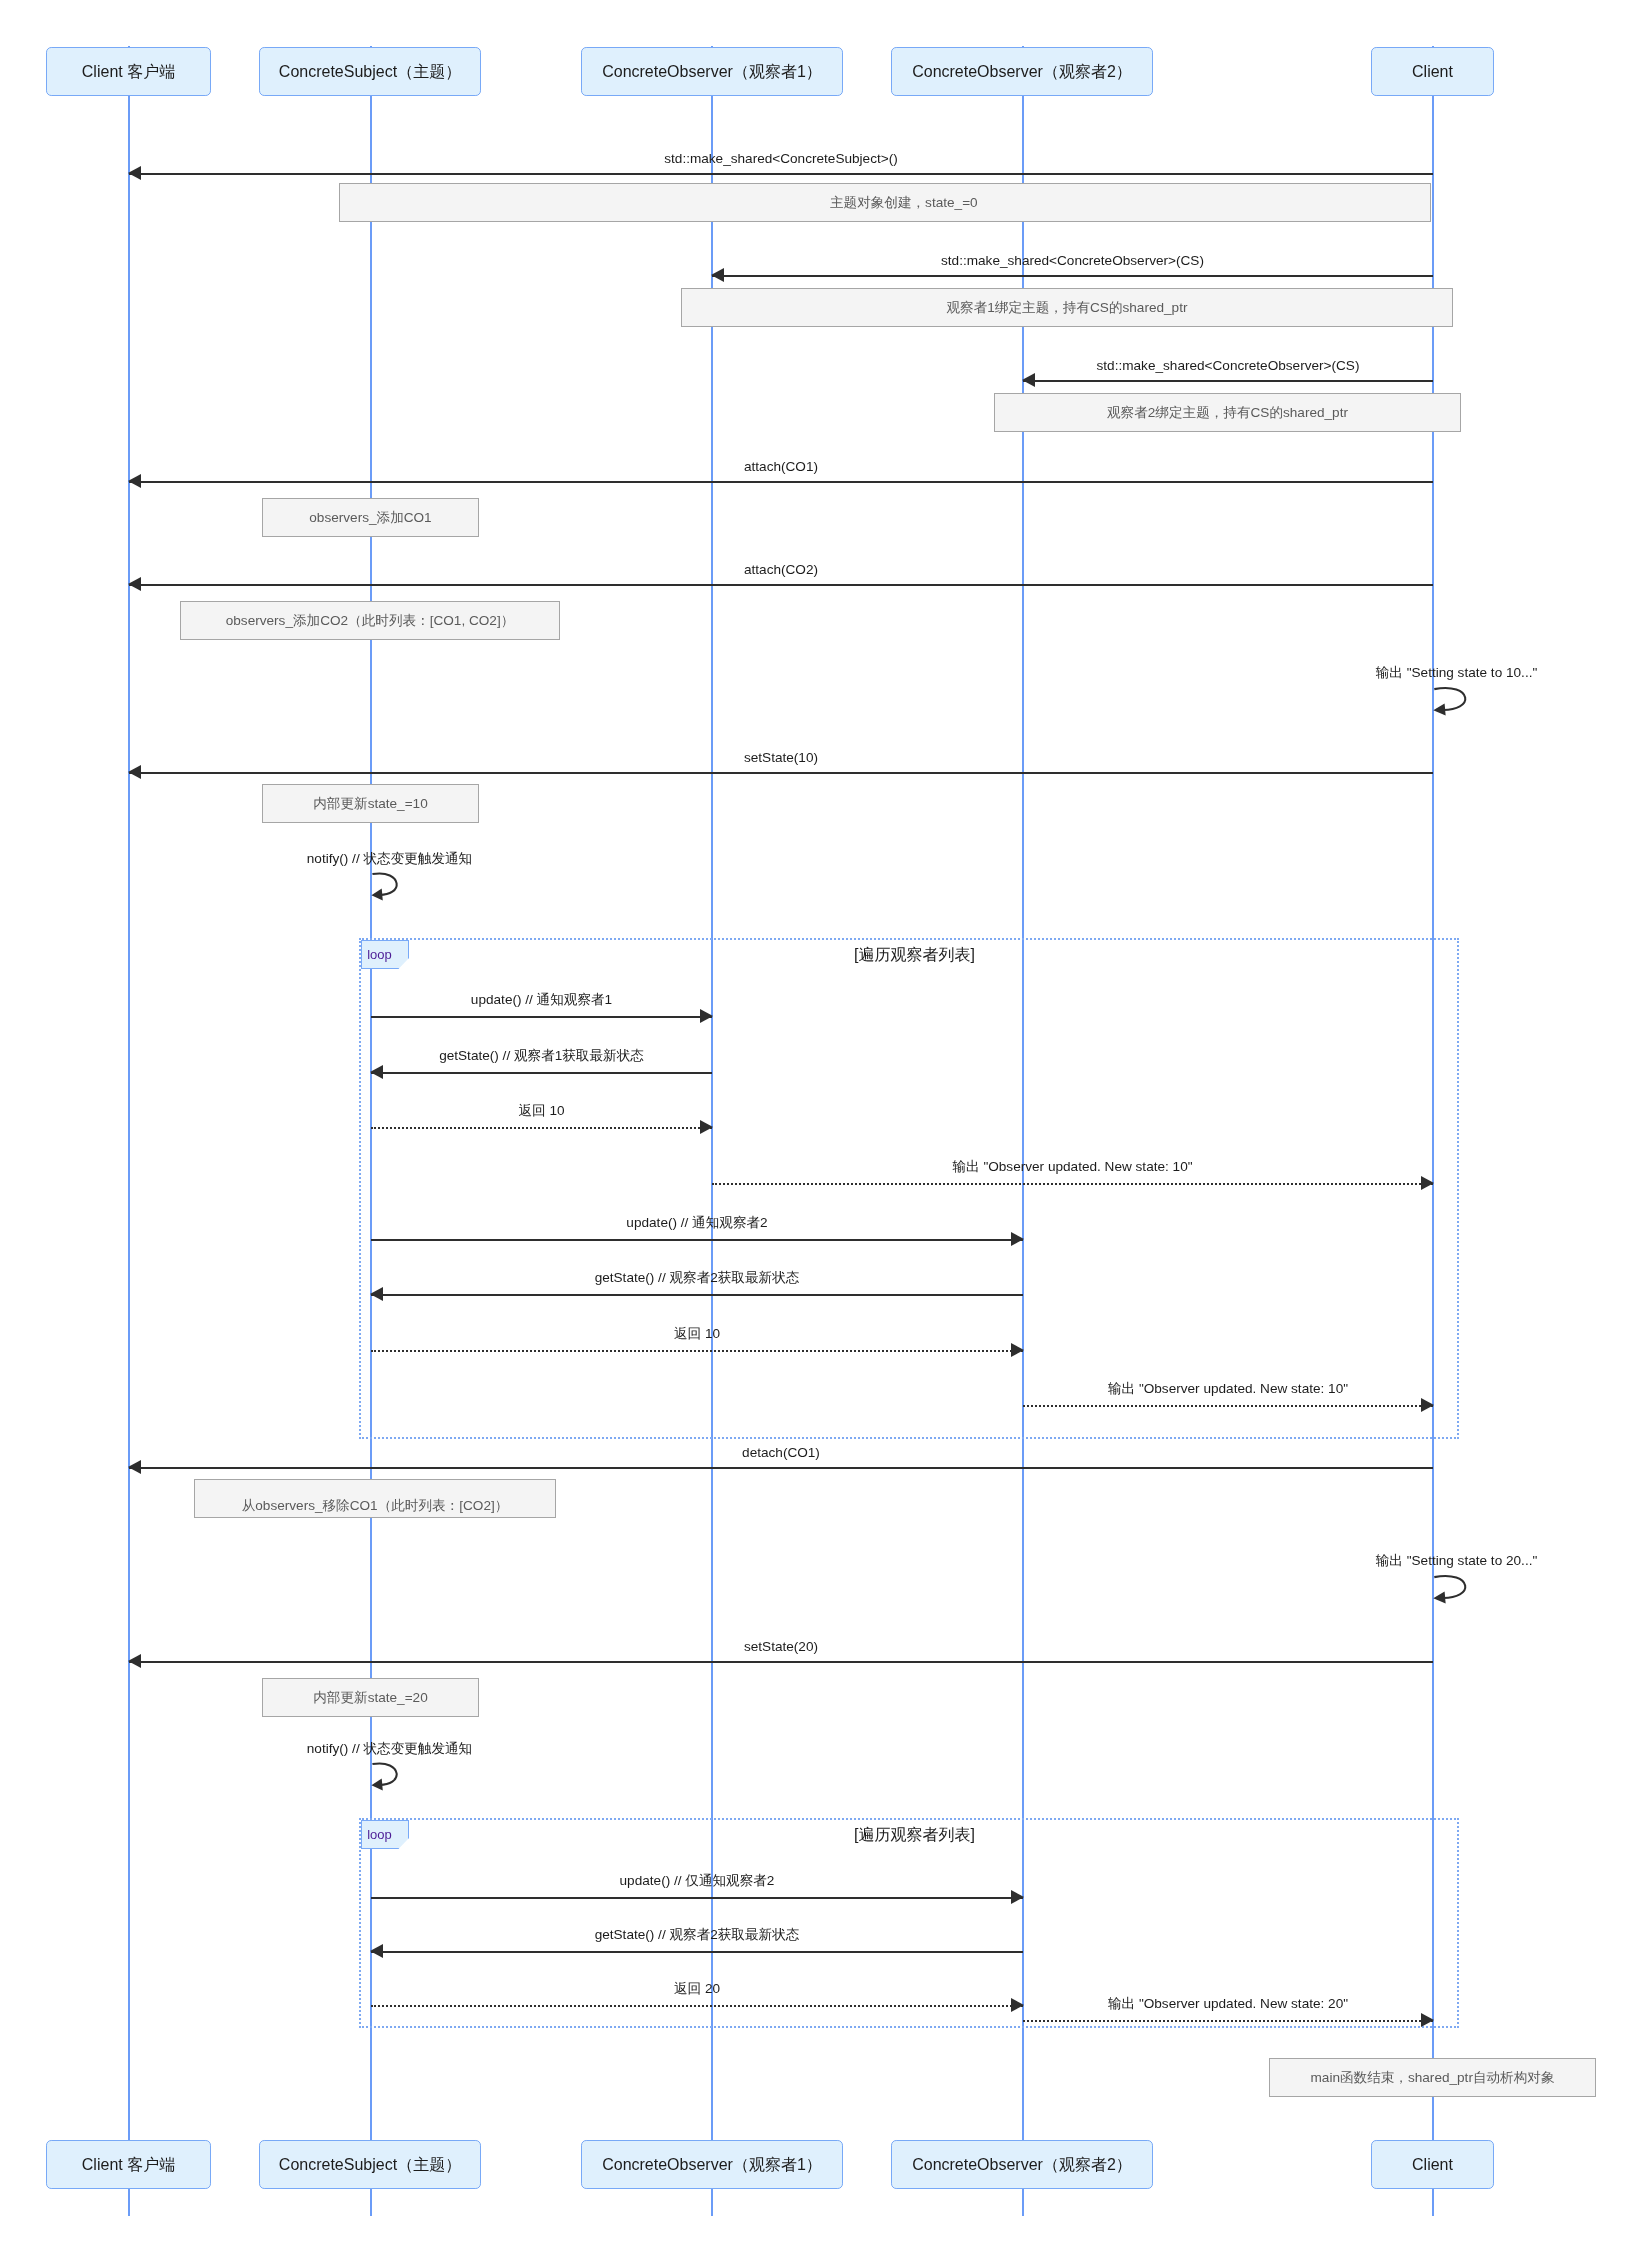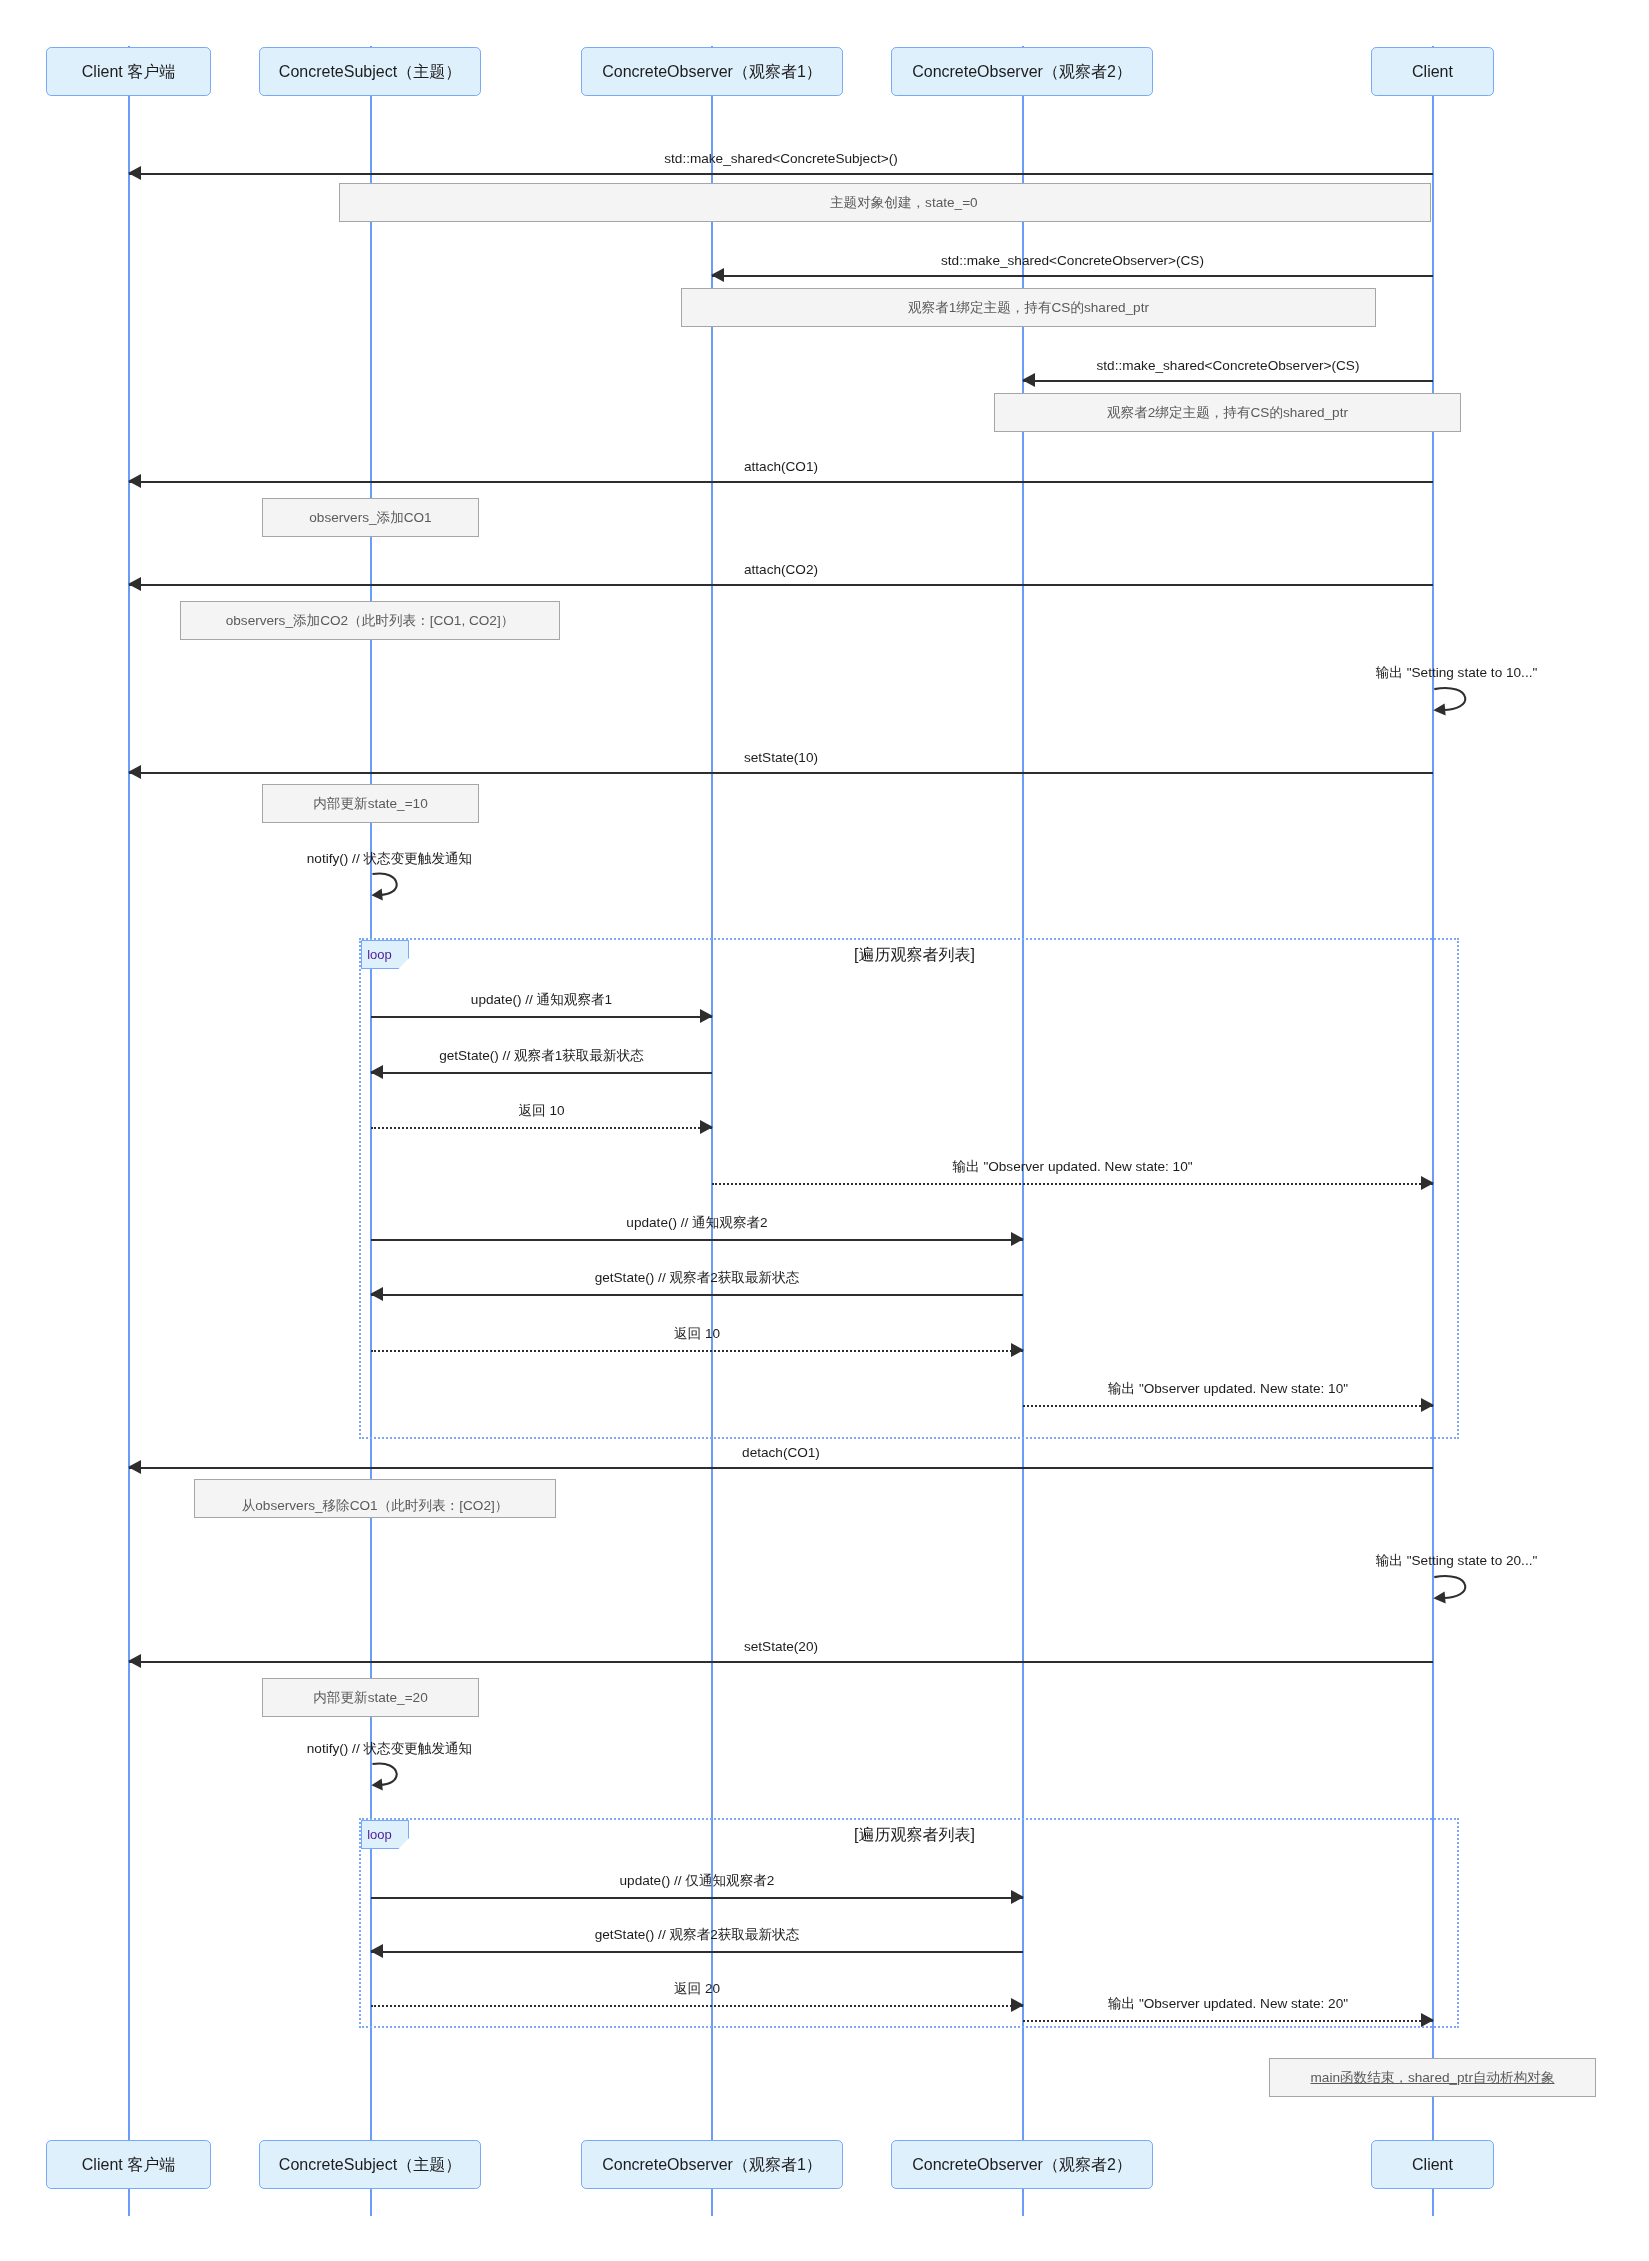--- a/index.html
+++ b/index.html
@@ -90,21 +90,21 @@
   <div class="note" style="left:339px;top:183px;width:1092px;height:39px;padding-left:46px;">
     <span>主题对象创建，state_=0</span>
   </div>
 
   <div class="msg" style="left:712px;top:275px;width:721px;">
     <div class="line"></div>
     <div class="head left"></div>
     <div class="label">std::make_shared&lt;ConcreteObserver&gt;(CS)</div>
   </div>
 
-  <div class="note" style="left:681px;top:288px;width:695px;height:39px;">
+  <div class="note" style="left:681px;top:288px;width:772px;height:39px;">
     <span>观察者1绑定主题，持有CS的shared_ptr</span>
   </div>
 
   <div class="msg" style="left:1023px;top:380px;width:410px;">
     <div class="line"></div>
     <div class="head left"></div>
     <div class="label">std::make_shared&lt;ConcreteObserver&gt;(CS)</div>
   </div>
 
   <div class="note" style="left:994px;top:393px;width:467px;height:39px;">
@@ -274,21 +274,21 @@
     <div class="head right"></div>
     <div class="label">返回 20</div>
   </div>
 
   <div class="msg dashed" style="left:1023px;top:2020px;width:410px;">
     <div class="line"></div>
     <div class="head right"></div>
     <div class="label">输出 "Observer updated. New state: 20"</div>
   </div>
 
-  <div class="note" style="left:1269px;top:2058px;width:327px;height:39px;text-decoration:underline;">
+  <div class="note" style="left:1269px;top:2058px;width:327px;height:39px;">
     <span>main函数结束，shared_ptr自动析构对象</span>
   </div>
 
   <div class="actor" style="left:46px;top:2140px;width:165px;height:49px;">
     <span>Client 客户端</span>
   </div>
   <div class="actor" style="left:259px;top:2140px;width:222px;height:49px;">
     <span>ConcreteSubject（主题）</span>
   </div>
   <div class="actor" style="left:581px;top:2140px;width:262px;height:49px;">

